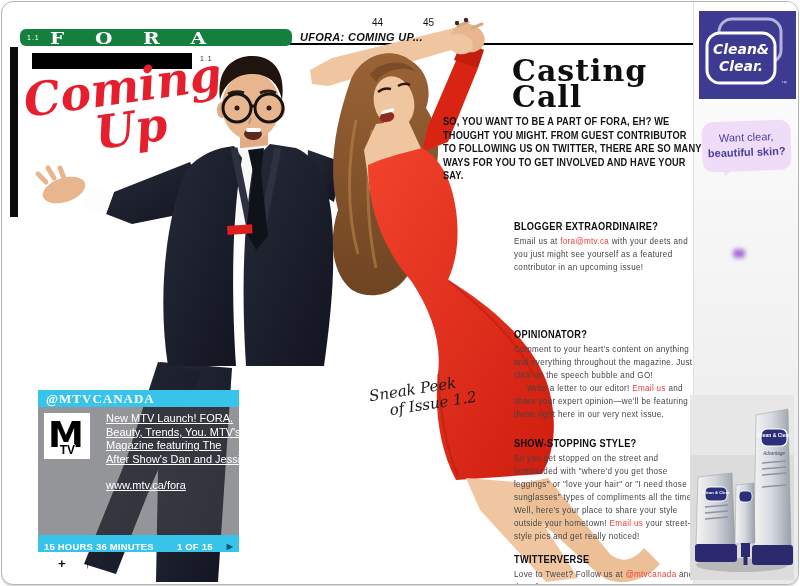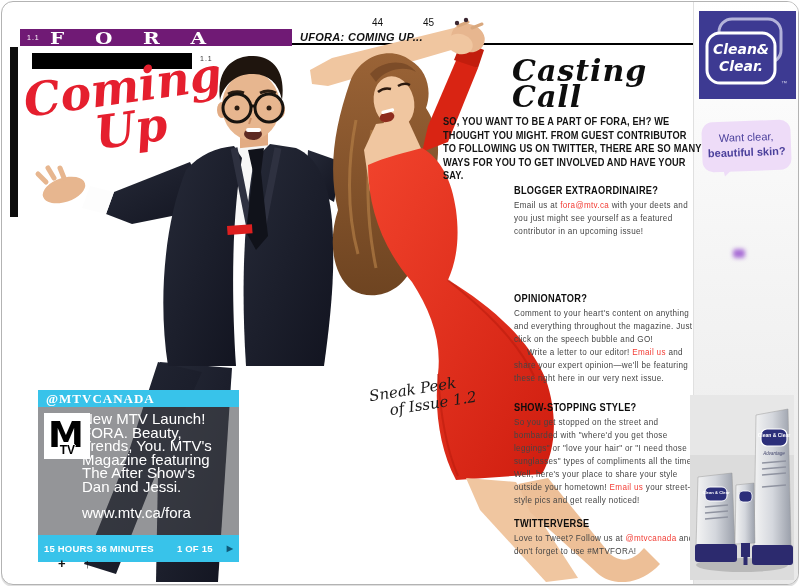--- a/index.html
+++ b/index.html
@@ -2,68 +2,68 @@
 <html style="--cyan: #38c3ea; --purple: #3d3a92; --red: #e51f2e; --link_red: #f23d35; --bubble: #eedcf8; --bubble_text: #4a3f9b;"><head>
 <meta charset="utf-8">
 <style>
   html,body{margin:0;padding:0;background:#fff;font-family:"Liberation Sans",sans-serif;}
   .page{position:relative;width:798px;height:584px;margin:1px;background:#fff;
         border:1px solid #b3b3b3;border-radius:12px;overflow:hidden;box-sizing:border-box;
         box-shadow:0 2px 0 rgba(0,0,0,.12);}
   .abs{position:absolute;}
 
   
-  .bar1{left:18px;top:27px;width:272px;height:17px;background:#701a75;color:#fff;z-index:3;display:flex;align-items:center;}
+  .bar1{left:18px;top:27px;width:272px;height:17px;background:#15803d;color:#fff;z-index:3;display:flex;align-items:center;border-radius:6px;}
   .bar1 .mk{font-size:7px;margin:0 10px 0 7px;letter-spacing:1px;}
   .fora-logo{font-family:"DejaVu Serif",serif;font-weight:bold;font-size:17px;letter-spacing:26px;
              transform:scaleX(1.18);transform-origin:0 50%;white-space:nowrap;}
   .breadcrumb{left:298px;top:29px;font-style:italic;font-weight:bold;font-size:11px;color:#111;z-index:3;letter-spacing:.3px;}
   .hline{left:288px;top:41px;width:469px;height:2px;background:#000;z-index:1;}
   .pnum{top:15px;font-size:10px;color:#111;z-index:3;}
   .catnav{left:560px;top:25px;width:198px;text-align:right;font-style:italic;font-weight:bold;font-size:10px;
           letter-spacing:1.5px;word-spacing:5px;color:#000;z-index:6;white-space:nowrap;}
   .bar2{left:30px;top:51px;width:160px;height:16px;background:#000;z-index:3;}
   .mk2{left:198px;top:53px;font-size:7px;color:#333;z-index:3;letter-spacing:1px;}
   .lstrip{left:8px;top:45px;width:8px;height:170px;background:#0d0d0d;z-index:3;}
 
   
   .coming{left:24px;top:62px;z-index:5;transform:rotate(-8deg);color:var(--red);
           font-family:"DejaVu Serif",serif;font-style:italic;font-weight:bold;line-height:1;}
   .coming .l1{font-size:46px;}
   .coming .l2{font-size:46px;margin:-4px 0 0 66px;}
   .casting{left:510px;top:56px;z-index:4;color:#0e0e0e;font-family:"DejaVu Serif",serif;
-           font-style:italic;font-weight:bold;font-size:30px;line-height:26px;letter-spacing:1px;}
+           font-weight:bold;font-size:30px;line-height:26px;letter-spacing:1px;}
   .sneak{left:368px;top:378px;z-index:5;transform:rotate(-9deg);color:#1a1a1a;
          font-family:"DejaVu Serif",serif;font-style:italic;font-size:15px;line-height:17px;}
   .sneak .l2{margin-left:18px;}
 
   
   .intro{left:441px;top:113px;width:308px;z-index:4;font-weight:bold;font-size:11px;line-height:13.5px;
          color:#141414;transform:scaleX(.84);transform-origin:0 0;letter-spacing:.2px;}
-  .sec{left:512px;width:202px;z-index:4;}
+  .sec{left:512px;width:202px;z-index:4;margin-top:36px;}
   .sec h3{margin:0 0 3px 0;font-size:10.5px;font-weight:bold;color:#0d0d0d;letter-spacing:.3px;
           transform:scaleX(.88);transform-origin:0 0;white-space:nowrap;}
   .sec p{margin:0;font-size:8.8px;line-height:13px;letter-spacing:.35px;color:#454545;
          transform:scaleX(.92);transform-origin:0 0;width:200px;}
   .sec p.ind{text-indent:14px;margin-top:0;}
   .lnk{color:var(--link_red);cursor:pointer;}
 
   
   .tw{left:36px;top:388px;width:201px;z-index:8;}
   .tw-head{height:17px;background:var(--cyan);color:#fff;font-family:"Liberation Serif",serif;
            font-weight:bold;font-size:13px;letter-spacing:1px;line-height:17px;padding-left:8px;box-sizing:border-box;}
   .tw-body{height:128px;background:rgba(70,72,78,.58);position:relative;}
   .mtv-box{position:absolute;left:6px;top:6px;width:46px;height:46px;background:#fff;color:#000;}
   .mtv-box .m{position:absolute;left:4px;top:0px;font-size:36px;font-weight:900;line-height:44px;font-family:"DejaVu Sans",sans-serif;}
   .mtv-box .tv{position:absolute;right:15px;bottom:2px;font-size:12px;font-weight:900;font-family:Liberation Sans, sans-serif;
                text-shadow:-1px 0 #fff,1px 0 #fff,0 -1px #fff,0 1px #fff;}
-  .tw-text{position:absolute;left:44px;top:5px;width:140px;color:#fff;font-size:15px;line-height:13.5px;}
+  .tw-text{position:absolute;left:68px;top:5px;width:140px;color:#fff;font-size:11px;line-height:13.5px;text-decoration:underline;}
   .tw-link{display:block;margin-top:13px;color:#fff;}
-  .tw-foot{height:27px;background:var(--cyan);color:#fff;display:flex;justify-content:space-between;align-items:center;
-           padding:12px 6px;box-sizing:border-box;font-weight:bold;font-size:9.5px;letter-spacing:.2px;}
+  .tw-foot{height:17px;background:var(--cyan);color:#fff;display:flex;justify-content:space-between;align-items:flex-end;
+           padding:0 6px;box-sizing:border-box;font-weight:bold;font-size:9.5px;letter-spacing:.2px;}
   .tw-foot .pg{display:flex;align-items:center;gap:14px;}
   .tw-foot .arr{color:rgba(8,70,100,.85);font-size:8px;cursor:pointer;}
 
   
   .sidebar{left:691px;top:0;width:107px;height:584px;background:linear-gradient(180deg,#ffffff,#f1f1f1 60%,#e9e9e9);
            border-left:1px solid #e0e0e0;z-index:2;}
   .ccbox{left:697px;top:9px;width:97px;height:88px;background:var(--purple);z-index:5;}
   .bubble{left:700px;top:119px;width:89px;height:50px;background:var(--bubble);border-radius:11px;z-index:5;
           transform:rotate(-2deg);color:var(--bubble_text);text-align:center;font-size:11px;line-height:15px;
           padding-top:9px;box-sizing:border-box;cursor:pointer;}

